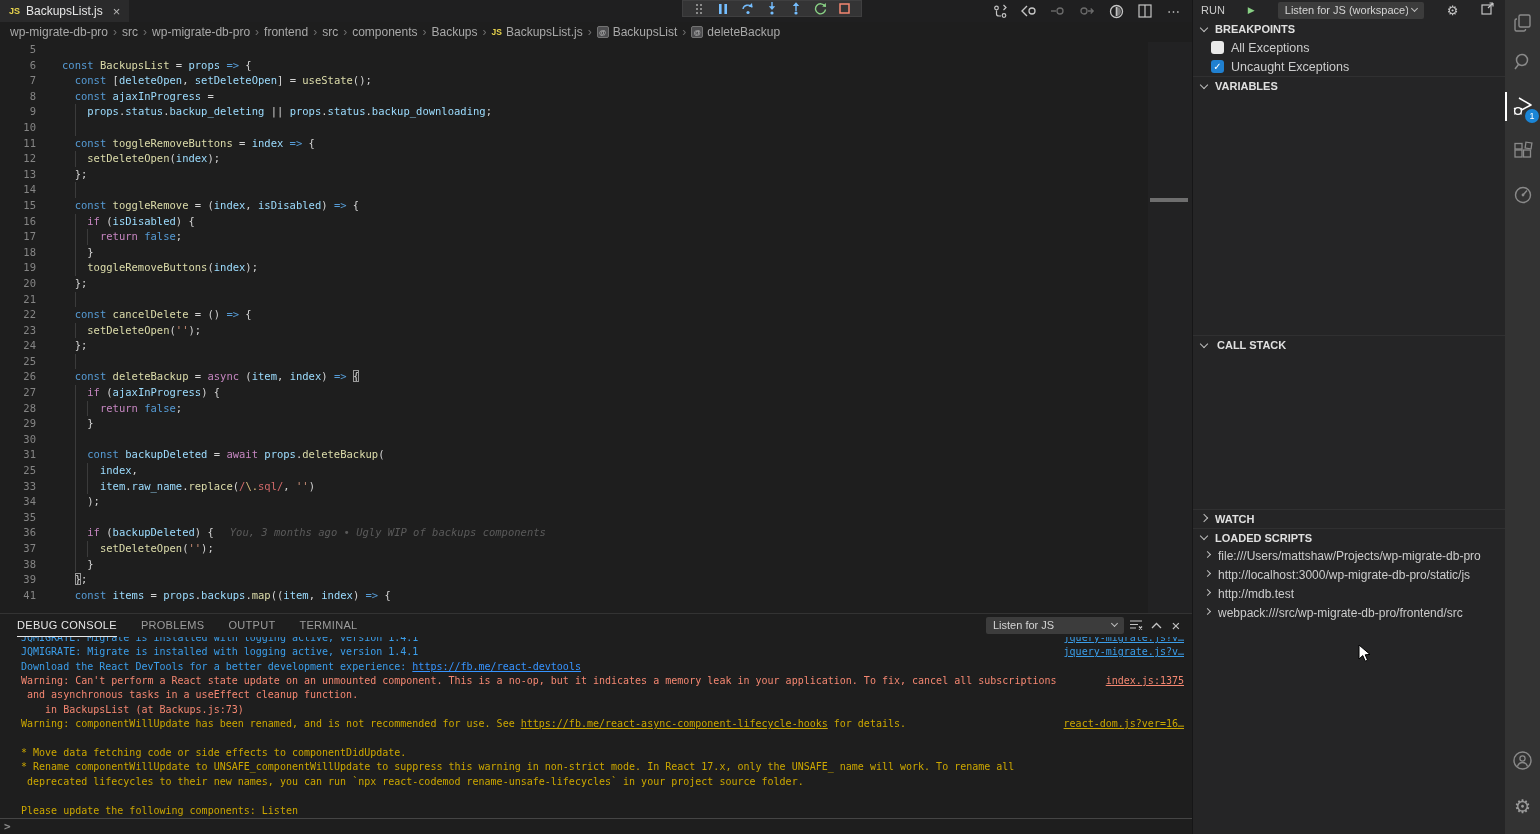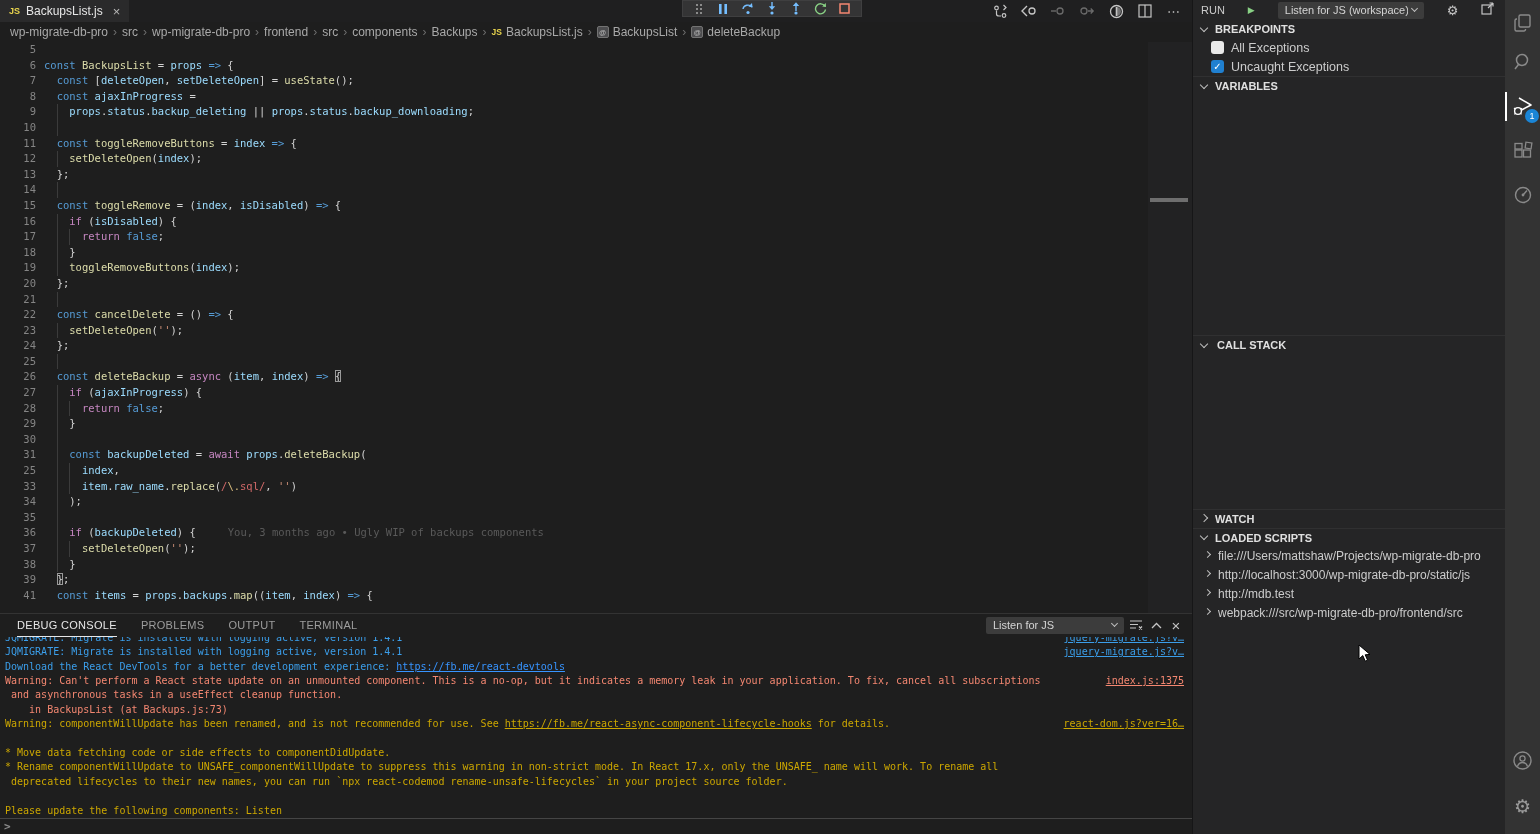--- a/index.html
+++ b/index.html
@@ -36,44 +36,44 @@
   .bc-js { color:#e8d44d; font-weight:bold; font-size:8.5px; }
   .bc-sym { width:12px; height:12px; border-radius:2px; background:#4d4d4f; border:1px solid #737373;
     display:inline-flex; align-items:center; justify-content:center; color:#bdbdbd; font-size:7px; }
 
   
   .editor { flex:1 1 auto; position:relative; overflow:hidden; background:#1e1e1e; }
   .code { position:absolute; left:0; top:0; right:44px; font-family:"DejaVu Sans Mono", monospace;
     font-size:10.5px; }
   .code-line { position:relative; height:15.6px; line-height:15.6px; white-space:pre; }
   .lnum { position:absolute; left:0; width:36px; text-align:right; color:#858585; }
-  .lbody { position:absolute; left:44px; top:0; right:0; height:15.6px; }
+  .lbody { position:absolute; left:62px; top:0; right:0; height:15.6px; }
   .iguide { position:absolute; top:0; bottom:0; width:1px; background:#3b3b3b; }
   .tk { position:relative; }
   .tk.kw { color:#569cd6; } .tk.ctl { color:#c586c0; } .tk.fn { color:#dcdcaa; }
   .tk.vr { color:#9cdcfe; } .tk.pn { color:#d4d4d4; } .tk.str { color:#ce9178; }
-  .tk.re { color:#d16969; } .tk.esc { color:#d7ba7d; } .tk.ann { color:#5a5a5a; margin-left:32px; }
+  .tk.re { color:#d16969; } .tk.esc { color:#d7ba7d; } .tk.ann { color:#5a5a5a; margin-left:16px;font-style:italic; }
   .tk.boxed { outline:1px solid #9a9a9a; outline-offset:-1px; }
 
   
   .overview { position:absolute; top:0; right:0; bottom:0; width:44px; background:#222223; cursor:pointer; }
   .ov-dash { position:absolute; left:2px; right:4px; top:156px; height:4px; background:#6e6e6e; }
 
   
   .panel { flex:0 0 212px; background:#1e1e1e; border-top:1px solid #333; display:flex; flex-direction:column; position:relative; }
   .panel-header { height:23px; flex:0 0 23px; display:flex; align-items:center; padding:0 8px 0 17px; }
   .ptab { font-size:11px; letter-spacing:.3px; color:#9d9d9d; margin-right:24px; height:23px;
     display:flex; align-items:center; cursor:pointer; border-bottom:1px solid transparent; text-transform:uppercase; }
   .ptab.active { color:#e7e7e7; border-bottom:1px solid #e7e7e7; }
   .panel-right { margin-left:auto; display:flex; align-items:center; gap:4px; }
   .panel-select { display:flex; align-items:center; justify-content:space-between; width:138px; height:17px;
     background:#3c3c3c; border-radius:2px; padding:0 7px; font-size:11px; color:#d4d4d4; cursor:pointer; }
   .pbtn { width:16px; height:16px; display:flex; align-items:center; justify-content:center; color:#c5c5c5; cursor:pointer; }
   .console { flex:1 1 auto; overflow:hidden; font-family:"DejaVu Sans Mono", monospace; font-size:10px; padding-top:1px; }
-  .console-line { display:flex; height:14.4px; line-height:14.4px; white-space:pre; padding:0 8px 0 5px; }
+  .console-line { display:flex; height:14.4px; line-height:14.4px; white-space:pre; padding:0 8px 0 5px;margin-left:16px; }
   .console > .console-line:first-child { margin-top:-7px; }
   .cl-left { flex:0 1 auto; overflow:hidden; }
   .cl-right { margin-left:auto; padding-left:12px; }
   .ct.c-blue { color:#3b9eea; } .ct.c-link { color:#3794ff; }
   .ct.c-salmon { color:#f48771; } .ct.c-yellow { color:#cca700; }
   .ct.link { text-decoration:underline; cursor:pointer; }
   .prompt-row { flex:0 0 16px; border-top:1px solid #454545; display:flex; align-items:center; padding-left:4px; }
   .prompt-glyph { color:#8a8a8a; font-size:11px; font-family:"DejaVu Sans Mono",monospace; font-weight:bold; }
 
   

